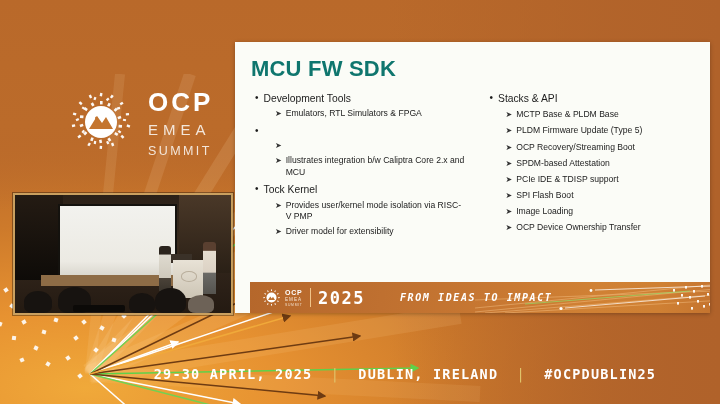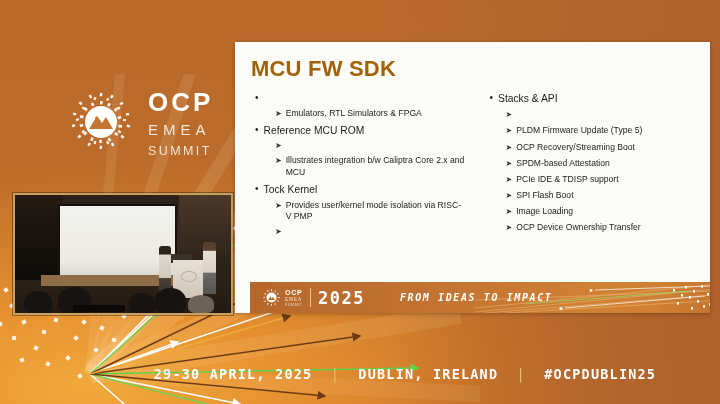--- a/index.html
+++ b/index.html
@@ -89,21 +89,21 @@
 
   
   .slide{
     position:absolute;left:235px;top:42px;width:475px;height:271px;
     background:#fbfcf7;
     box-shadow:0 1px 4px rgba(0,0,0,0.28);
     overflow:hidden;
   }
   .slide-title{
     position:absolute;left:16px;top:14px;
-    font-size:22px;font-weight:600;color:#a16207;letter-spacing:0.2px;
+    font-size:22px;font-weight:600;color:#0f766e;letter-spacing:0.2px;
   }
   .cols{
     position:absolute;left:14px;top:50px;right:10px;display:flex;gap:8px;
   }
   .col{width:50%;}
   .col-right{padding-left:10px;}
 
   .b1{
     display:flex;align-items:flex-start;gap:5px;
     font-size:10.3px;color:#1c1c1c;margin:0 0 3px 6px;line-height:1.3;
@@ -331,31 +331,31 @@
 
   <div class="slide">
     <div class="slide-title">MCU FW SDK</div>
 
     <div class="cols">
       <div class="col col-left">
 
         <div class="grp">
           <div class="b1">
             <span class="dot">•</span>
+            <span>Development Tools</span>
           </div>
           <div class="b2">
             <span class="arr">➤</span>
             <span>Emulators, RTL Simulators &amp; FPGA</span>
           </div>
         </div>
 
         <div class="grp">
           <div class="b1">
             <span class="dot">•</span>
-            <span>Reference MCU ROM</span>
           </div>
           <div class="b2">
             <span class="arr">➤</span>
           </div>
           <div class="b2">
             <span class="arr">➤</span>
             <span>Illustrates integration b/w Caliptra Core 2.x and MCU</span>
           </div>
         </div>
 
@@ -363,33 +363,35 @@
           <div class="b1">
             <span class="dot">•</span>
             <span>Tock Kernel</span>
           </div>
           <div class="b2">
             <span class="arr">➤</span>
             <span>Provides user/kernel mode isolation via RISC-V PMP</span>
           </div>
           <div class="b2">
             <span class="arr">➤</span>
+            <span>Driver model for extensibility</span>
           </div>
         </div>
 
       </div>
 
       <div class="col col-right">
         <div class="grp">
           <div class="b1">
             <span class="dot">•</span>
             <span>Stacks &amp; API</span>
           </div>
           <div class="b2">
             <span class="arr">➤</span>
+            <span>MCTP Base &amp; PLDM Base</span>
           </div>
           <div class="b2">
             <span class="arr">➤</span>
             <span>PLDM Firmware Update (Type 5)</span>
           </div>
           <div class="b2">
             <span class="arr">➤</span>
             <span>OCP Recovery/Streaming Boot</span>
           </div>
           <div class="b2">

